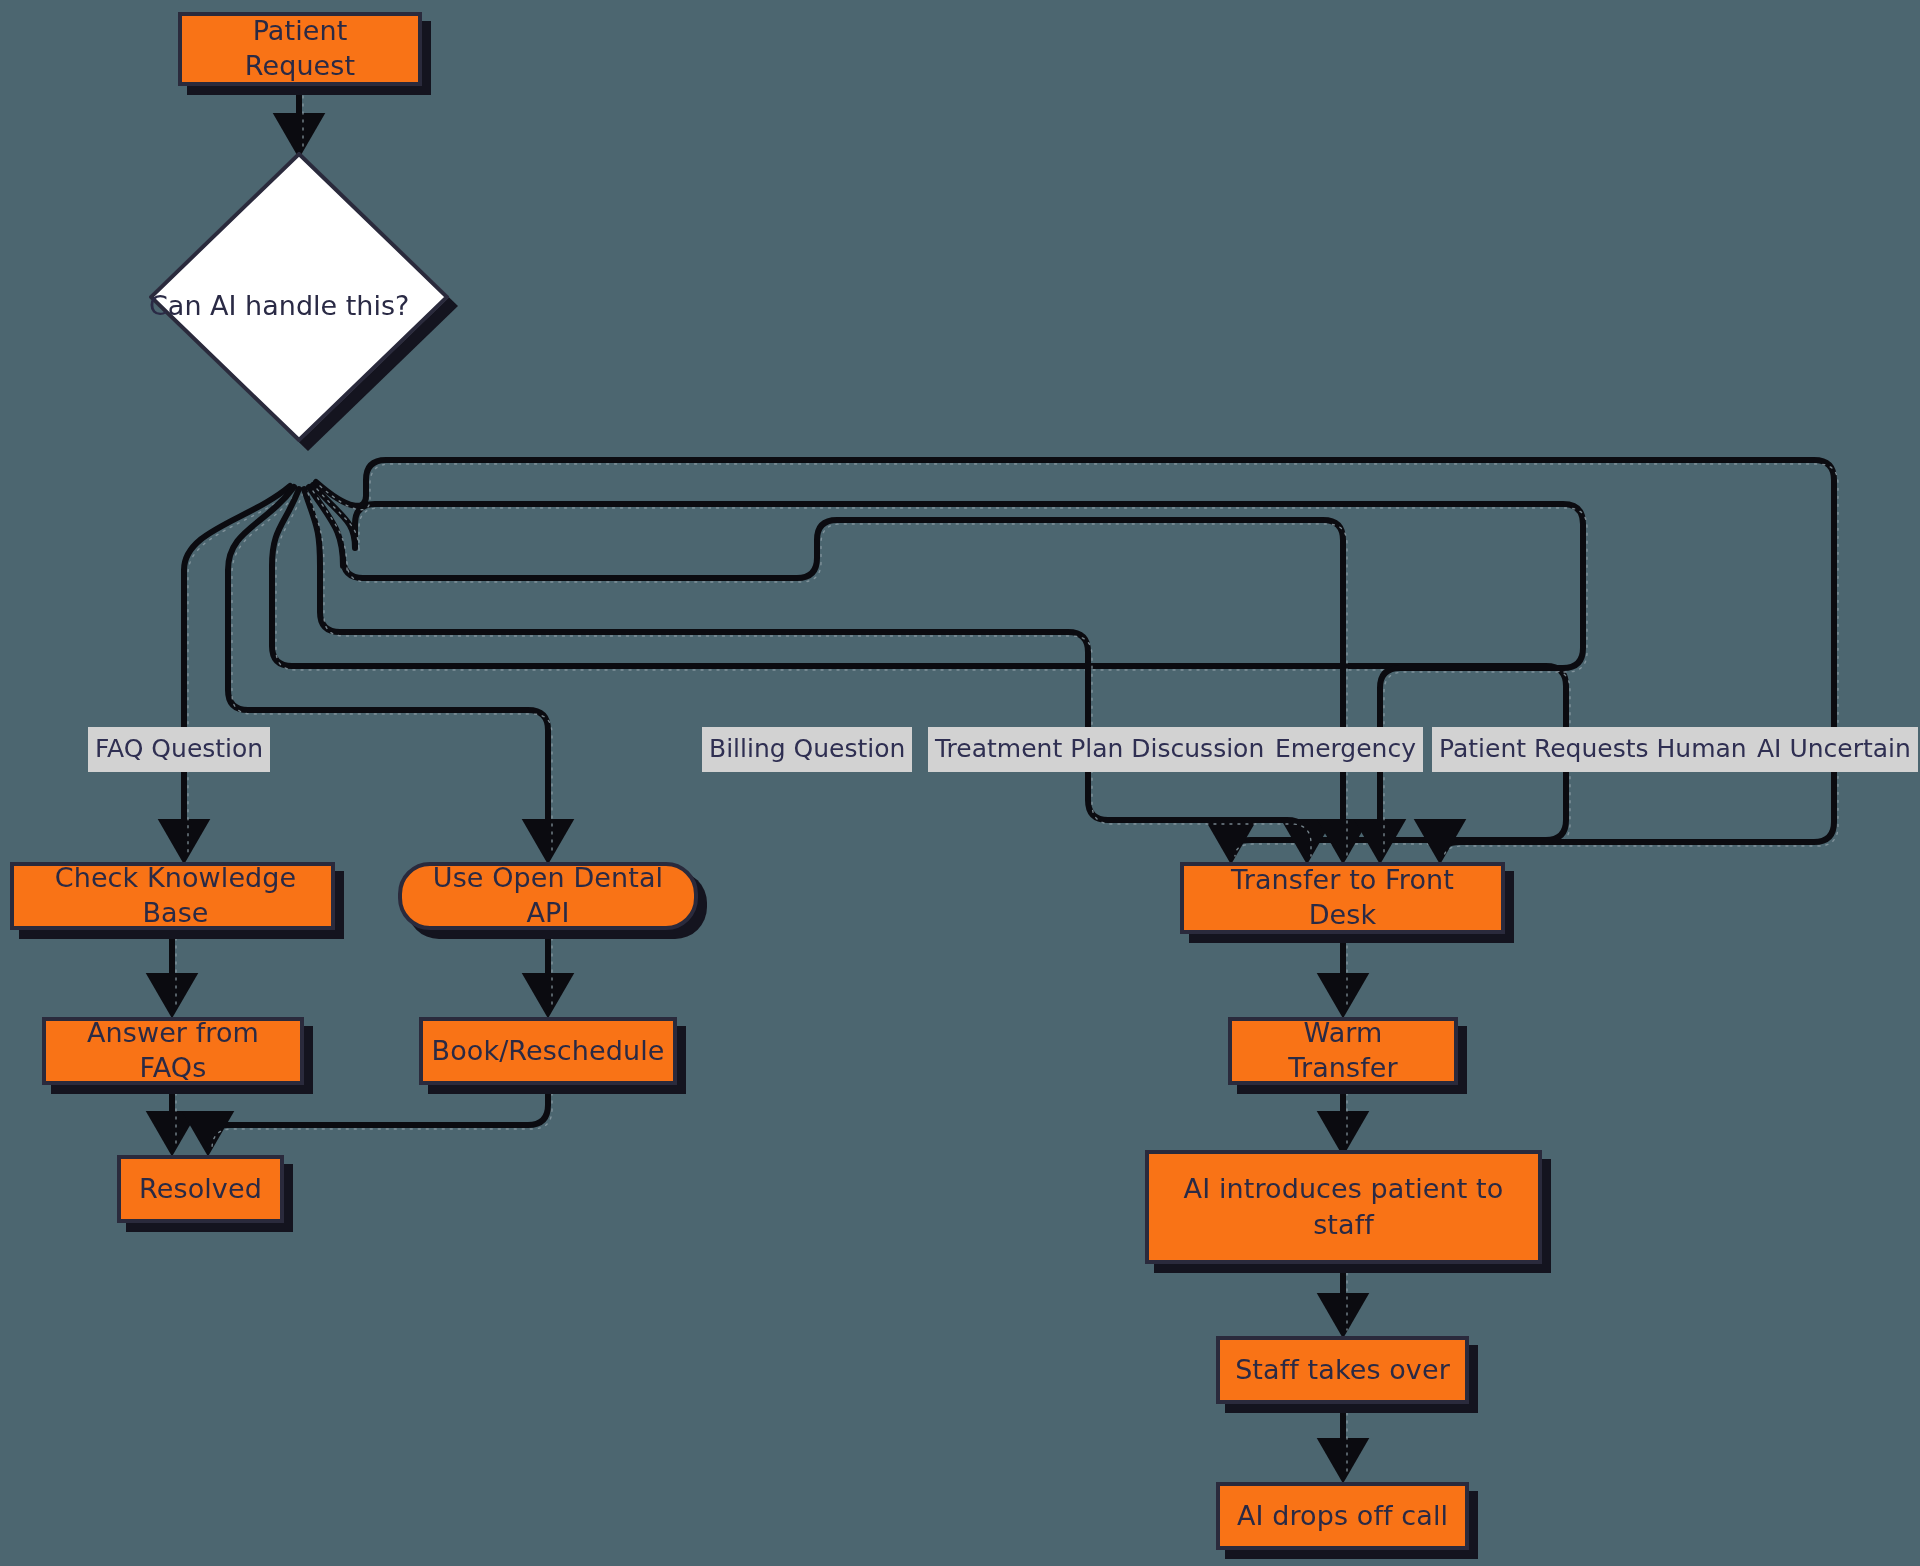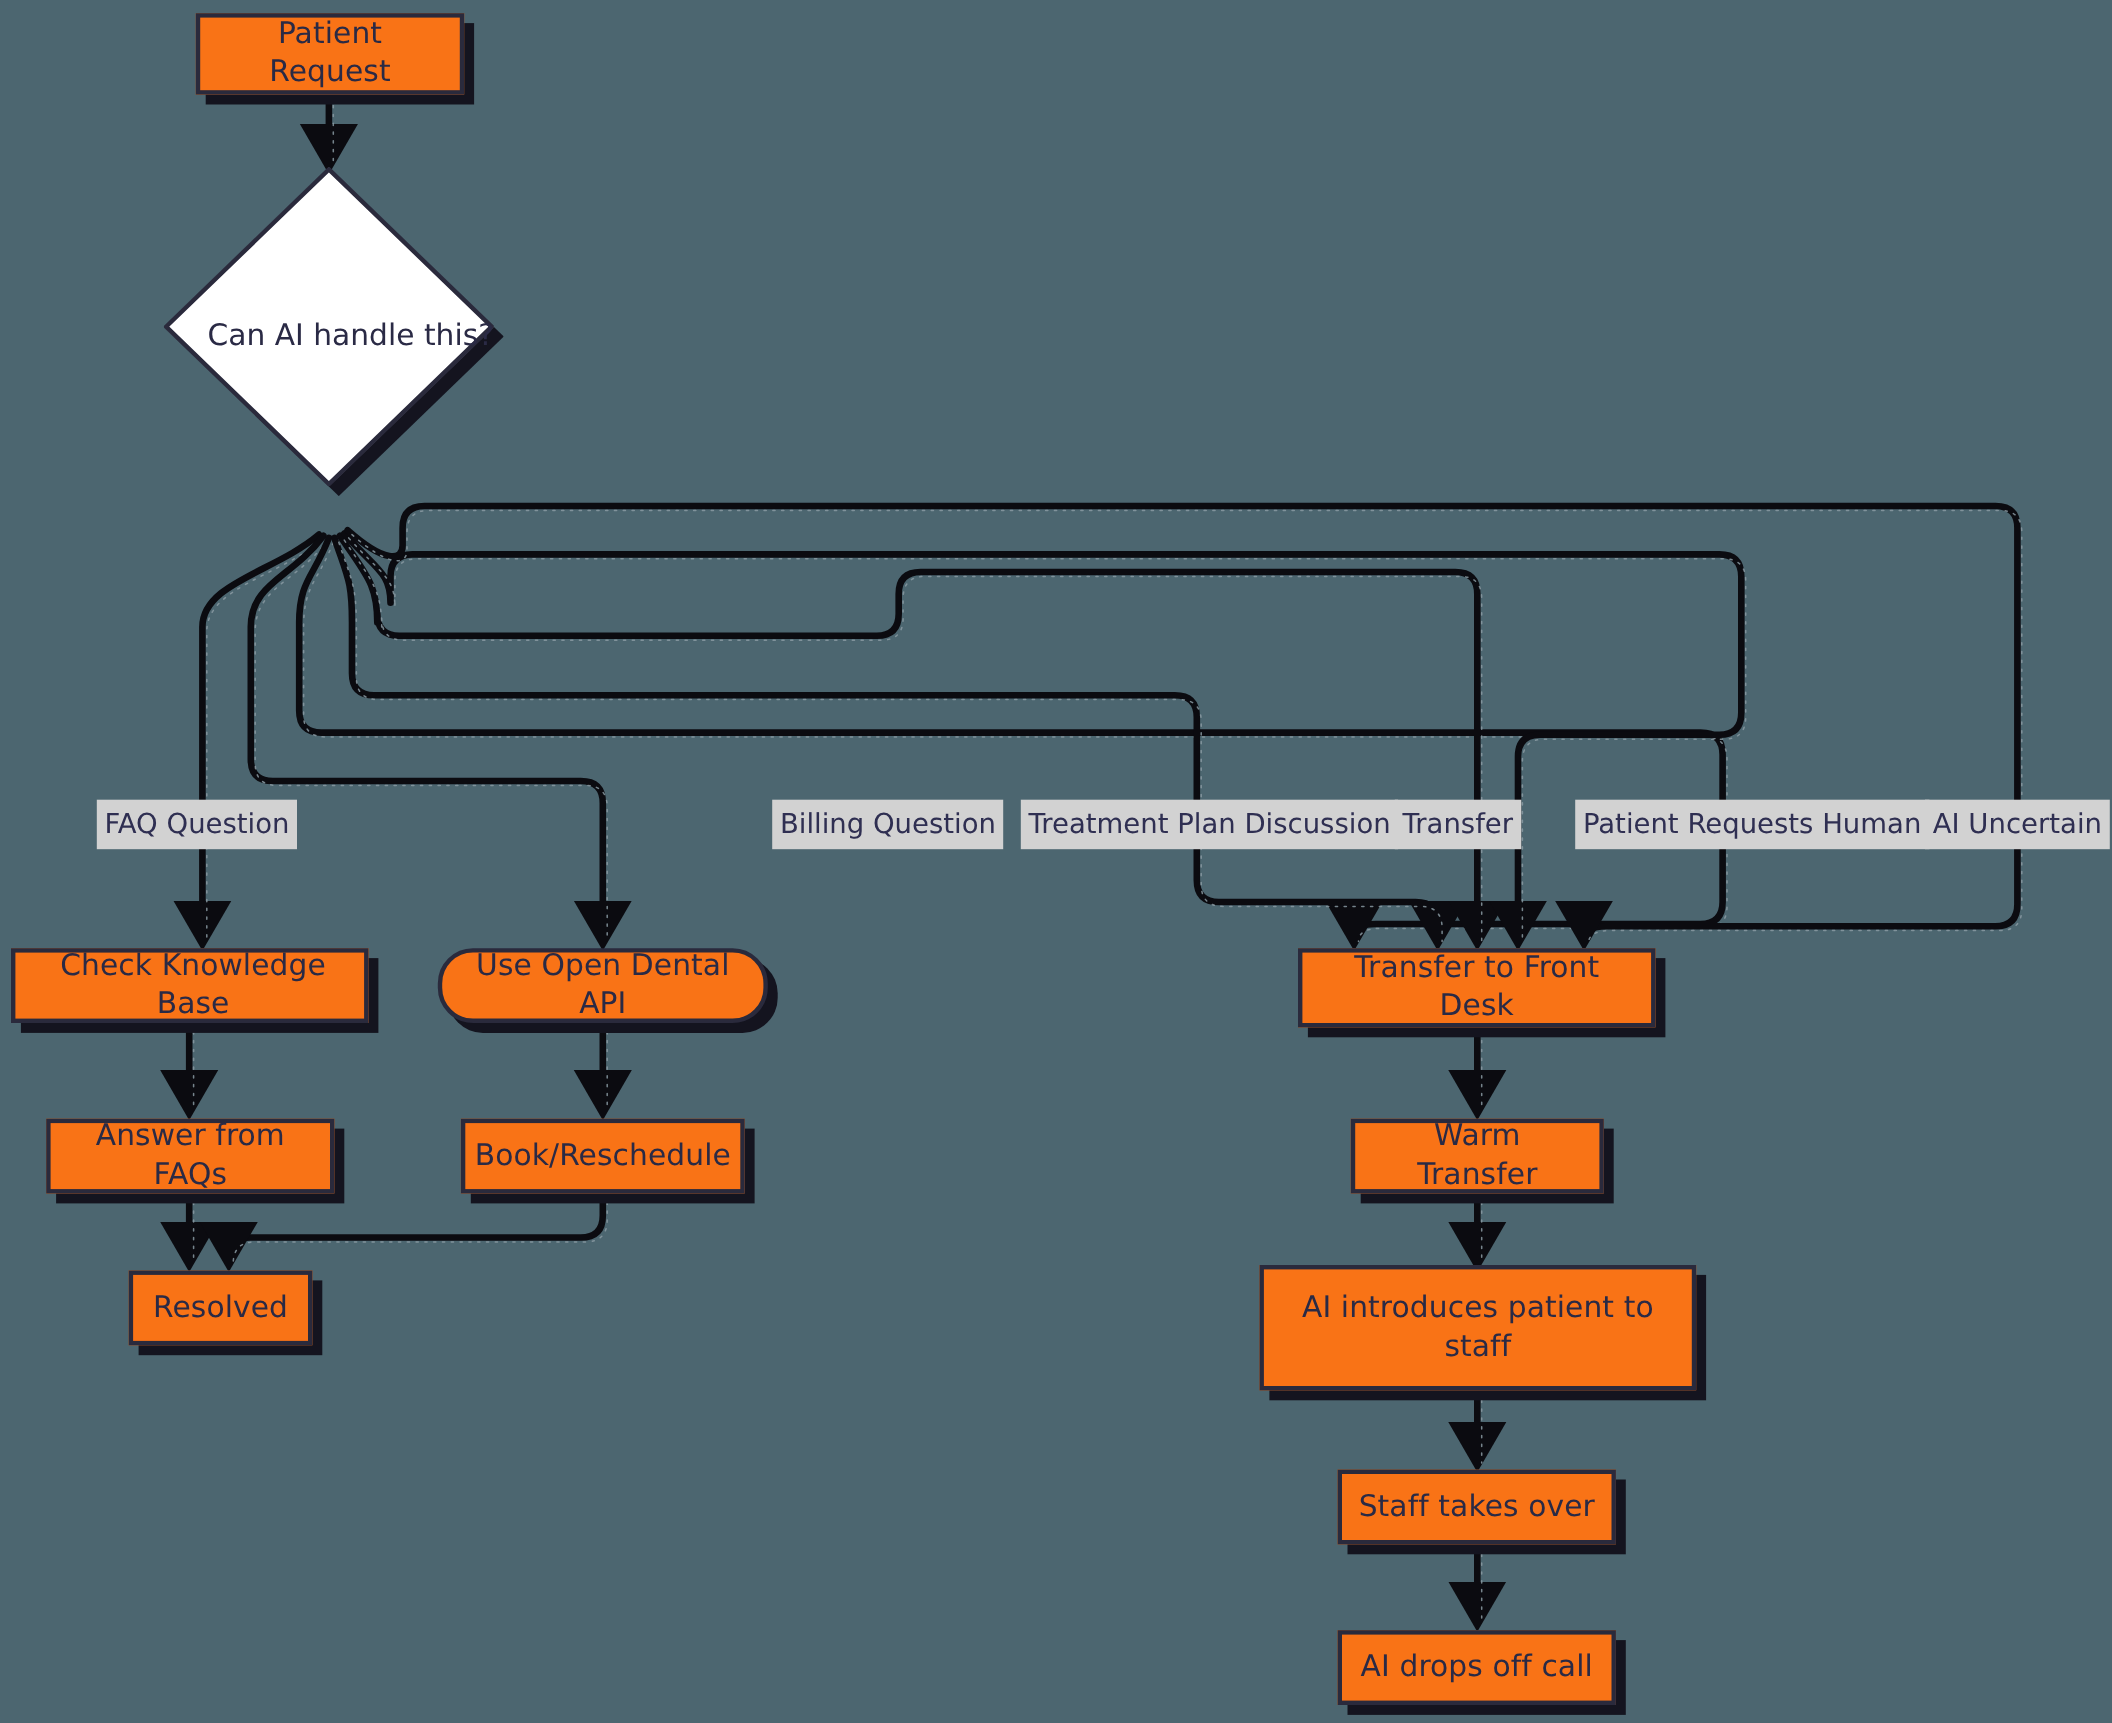--- a/index.html
+++ b/index.html
@@ -81,21 +81,21 @@
   .decision-border {
     position: absolute;
     left: 0; top: 0;
     width: 300px; height: 290px;
   }
   .decision-label {
     position: absolute;
     left: 0;
     top: 138px;
     width: 300px;
-    text-align: right;
+    text-align: left;
     color: #2a2a45;
     font-size: 27px;
     white-space: nowrap;
   }
 
   
   .edge-label {
     position: absolute;
     background: #d2d2d2;
     color: #2f2f52;
@@ -183,21 +183,21 @@
   <div class="edge-label" style="left:88px; top:727px;">
     <span>FAQ Question</span>
   </div>
   <div class="edge-label" style="left:702px; top:727px;">
     <span>Billing Question</span>
   </div>
   <div class="edge-label" style="left:928px; top:727px;">
     <span>Treatment Plan Discussion</span>
   </div>
   <div class="edge-label" style="left:1268px; top:727px;">
-    <span>Transfer</span>
+    <span>Emergency</span>
   </div>
   <div class="edge-label" style="left:1432px; top:727px;">
     <span>Patient Requests Human</span>
   </div>
   <div class="edge-label" style="left:1750px; top:727px;">
     <span>AI Uncertain</span>
   </div>
 
   <div class="node" style="left:10px; top:862px; width:325px; height:68px;padding-left:20px;">
     <span>Check Knowledge Base</span>

